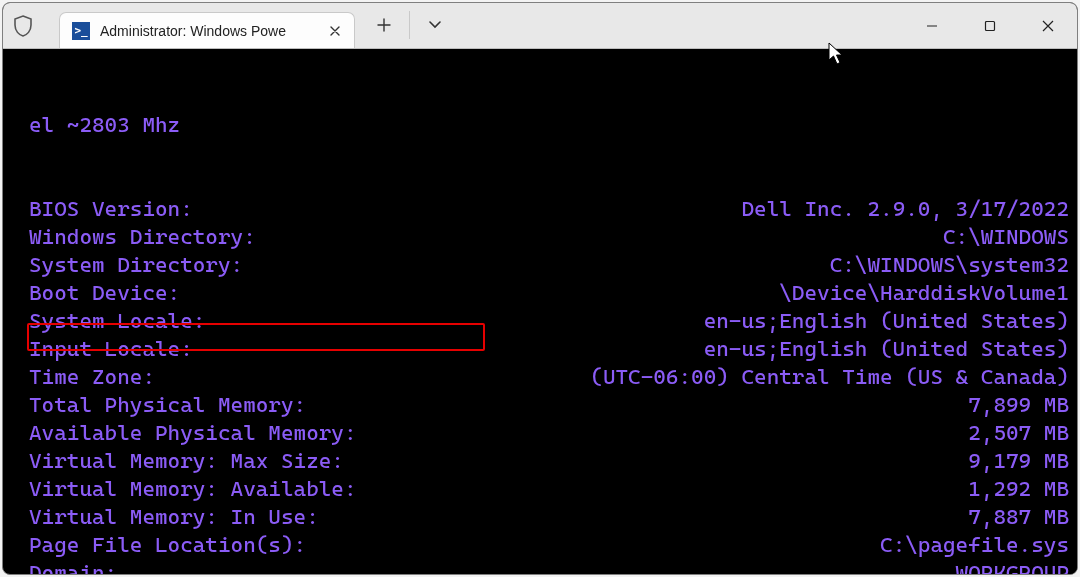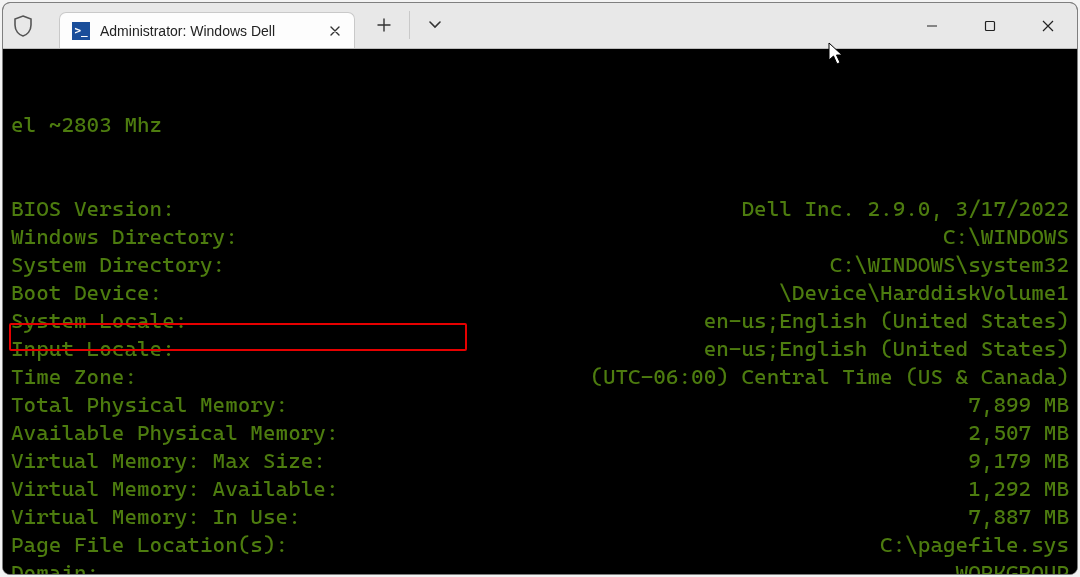--- a/index.html
+++ b/index.html
@@ -119,28 +119,29 @@
     align-items: center;
     justify-content: center;
     color: #222;
     font-size: 14px;
     cursor: pointer;
   }
   .winbtn svg { display: block; }
   .terminal {
     flex: 1;
     background: #000;
-    color: #4d7c0f;
+    color: #8b5cf6;
     font-family: "Cascadia Mono", "Consolas", monospace;
     font-size: 21.5px;
     line-height: 28px;
     padding: 6px 8px 4px 8px;
     white-space: pre;
     overflow: hidden;
     position: relative;
+    margin-left: 18px;
   }
   .termrow { display: block; }
   .kv { display: flex; justify-content: space-between; }
   .k { width: 338px; flex-shrink: 0; }
   .v { }
   .highlight-box {
     position: absolute;
     border: 2px solid #e60000;
     pointer-events: none;
     border-radius: 2px;
@@ -161,21 +162,21 @@
       <span class="shield">
         <svg viewBox="0 0 20 22" width="20" height="22">
           <path d="M10 1 L18 4 V10 C18 16 14 20 10 21 C6 20 2 16 2 10 V4 Z" fill="none" stroke="#555" stroke-width="1.6"></path>
         </svg>
       </span>
     </div>
 
     <div class="tabstrip">
       <div class="tab">
         <span class="ps-icon">&gt;_</span>
-        <span class="tab-title">Administrator: Windows Dell</span>
+        <span class="tab-title">Administrator: Windows Powe</span>
         <span class="close-x">
           <svg viewBox="0 0 10 10" width="10" height="10">
             <path d="M1 1 L9 9 M9 1 L1 9" stroke="#333" stroke-width="1.4" stroke-linecap="round"></path>
           </svg>
         </span>
       </div>
 
       <div class="tabside">
         <span class="iconbtn">
           <svg viewBox="0 0 14 14" width="14" height="14">

